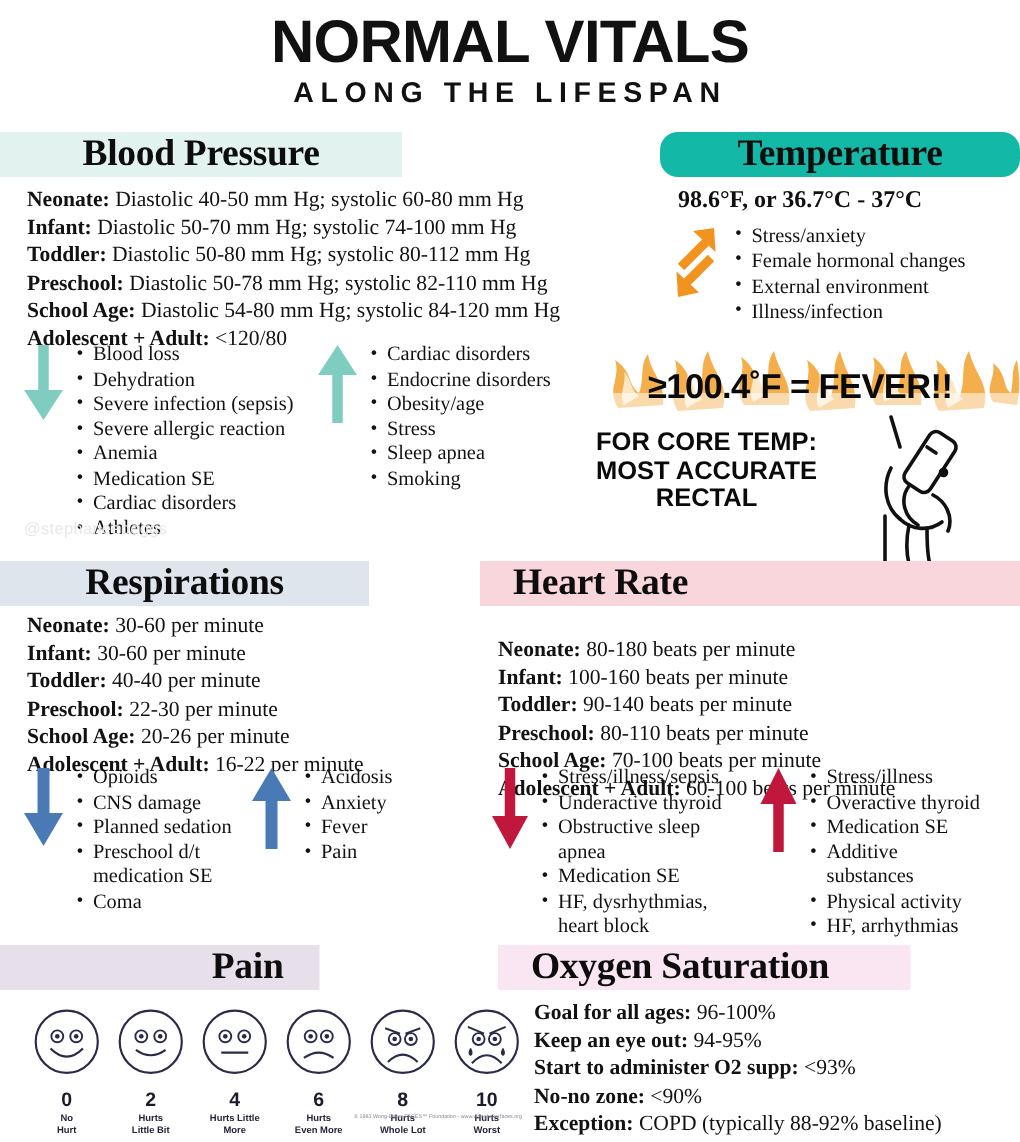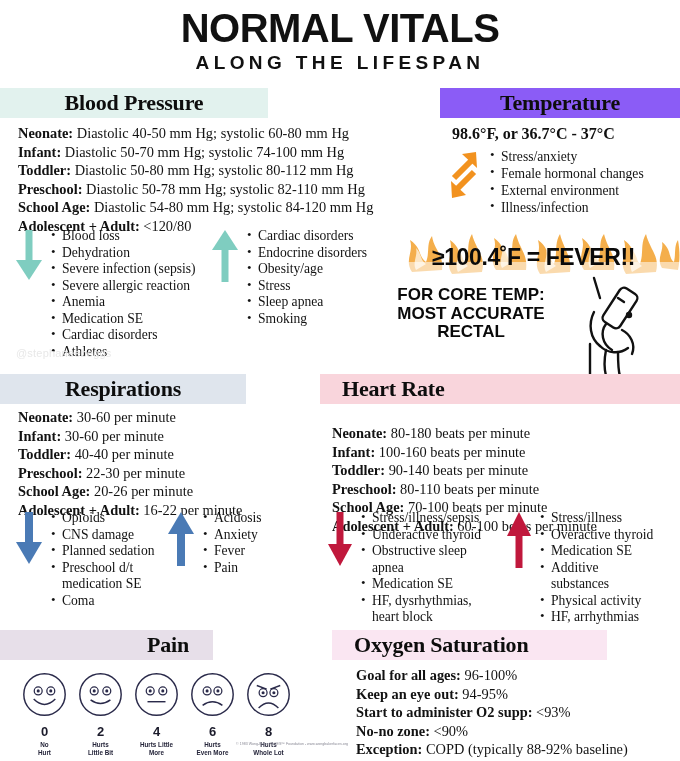--- a/index.html
+++ b/index.html
@@ -34,21 +34,21 @@
   .band {
     position: absolute;
     height: 30px;
     display: flex;
     align-items: center;
     justify-content: center;
   }
   .band h2 {
     font-family: "Liberation Serif", serif;
     font-weight: bold;
-    font-size: 22px;
+    font-size: 25px;
     color: #0d0d0d;
     letter-spacing: -0.2px;
     white-space: nowrap;
   }
 
   
   .vitals { position: absolute; }
   .vitals p {
     font-size: 14.4px;
     line-height: 1.285;
@@ -215,21 +215,21 @@
       <li>Endocrine disorders</li>
       <li>Obesity/age</li>
       <li>Stress</li>
       <li>Sleep apnea</li>
       <li>Smoking</li>
     </ul>
   </div>
 
   <div class="watermark" style="left:16px; top:347px;">@stephaneebeggs</div>
 
-  <div class="band" style="left:440px; top:88px; width:240px; background:#8b5cf6;">
+  <div class="band" style="left:440px; top:88px; width:240px; background:#14b8a6;border-radius:12px;">
     <h2>Temperature</h2>
   </div>
 
   <div class="temp-value" style="left:452px; top:125px;">98.6°F, or 36.7°C - 37°C</div>
 
   <div class="temp-list" style="left:446px; top:148px;">
     <span class="arrow">
       <svg width="36" height="54" viewBox="0 0 36 54" aria-hidden="true">
         <path d="M8 30 L26 12" stroke="#f2921f" stroke-width="6" fill="none"></path>
         <path d="M30 4 L31 20 L16 6 Z" fill="#f2921f"></path>
@@ -466,20 +466,39 @@
         <path d="M38 15 L27 19" fill="none" stroke="#2a2a4a" stroke-width="1.5"></path>
         <path d="M14 40 Q25 29 36 40" fill="none" stroke="#2a2a4a" stroke-width="1.6"></path>
       </svg>
       <div class="face-num">8</div>
       <div class="face-lab">
         <div>Hurts</div>
         <div>Whole Lot</div>
       </div>
     </div>
 
+    <div class="face-cell">
+      <svg width="45" height="45" viewBox="0 0 50 50" aria-hidden="true">
+        <circle cx="25" cy="25" r="23" fill="#ffffff" stroke="#2a2a4a" stroke-width="1.6"></circle>
+        <circle cx="19" cy="23" r="4.4" fill="#fff" stroke="#2a2a4a" stroke-width="1.4"></circle>
+        <circle cx="31" cy="23" r="4.4" fill="#fff" stroke="#2a2a4a" stroke-width="1.4"></circle>
+        <circle cx="19" cy="23" r="1.7" fill="#2a2a4a"></circle>
+        <circle cx="31" cy="23" r="1.7" fill="#2a2a4a"></circle>
+        <path d="M11 14 L23 19" fill="none" stroke="#2a2a4a" stroke-width="1.5"></path>
+        <path d="M39 14 L27 19" fill="none" stroke="#2a2a4a" stroke-width="1.5"></path>
+        <path d="M14 41 Q25 29 36 41" fill="none" stroke="#2a2a4a" stroke-width="1.6"></path>
+        <path d="M13 30 q-2 4 0 5 q2 -1 0 -5" fill="#2a2a4a" stroke="#2a2a4a" stroke-width="1"></path>
+        <path d="M37 30 q2 4 0 5 q-2 -1 0 -5" fill="#2a2a4a" stroke="#2a2a4a" stroke-width="1"></path>
+      </svg>
+      <div class="face-num">10</div>
+      <div class="face-lab">
+        <div>Hurts</div>
+        <div>Worst</div>
+      </div>
+    </div>
   </div>
 
   <div class="face-credit" style="left:236px; top:742px;">© 1983 Wong-Baker FACES™ Foundation - www.wongbakerfaces.org</div>
 
   <div class="band" style="left:332px; top:630px; width:275px; background:#fae6f2; justify-content:flex-start; padding-left:22px;">
     <h2>Oxygen Saturation</h2>
   </div>
 
   <div class="vitals" style="left:356px; top:666px; width:324px;">
     <p><b>Goal for all ages:</b> <span>96-100%</span></p>

